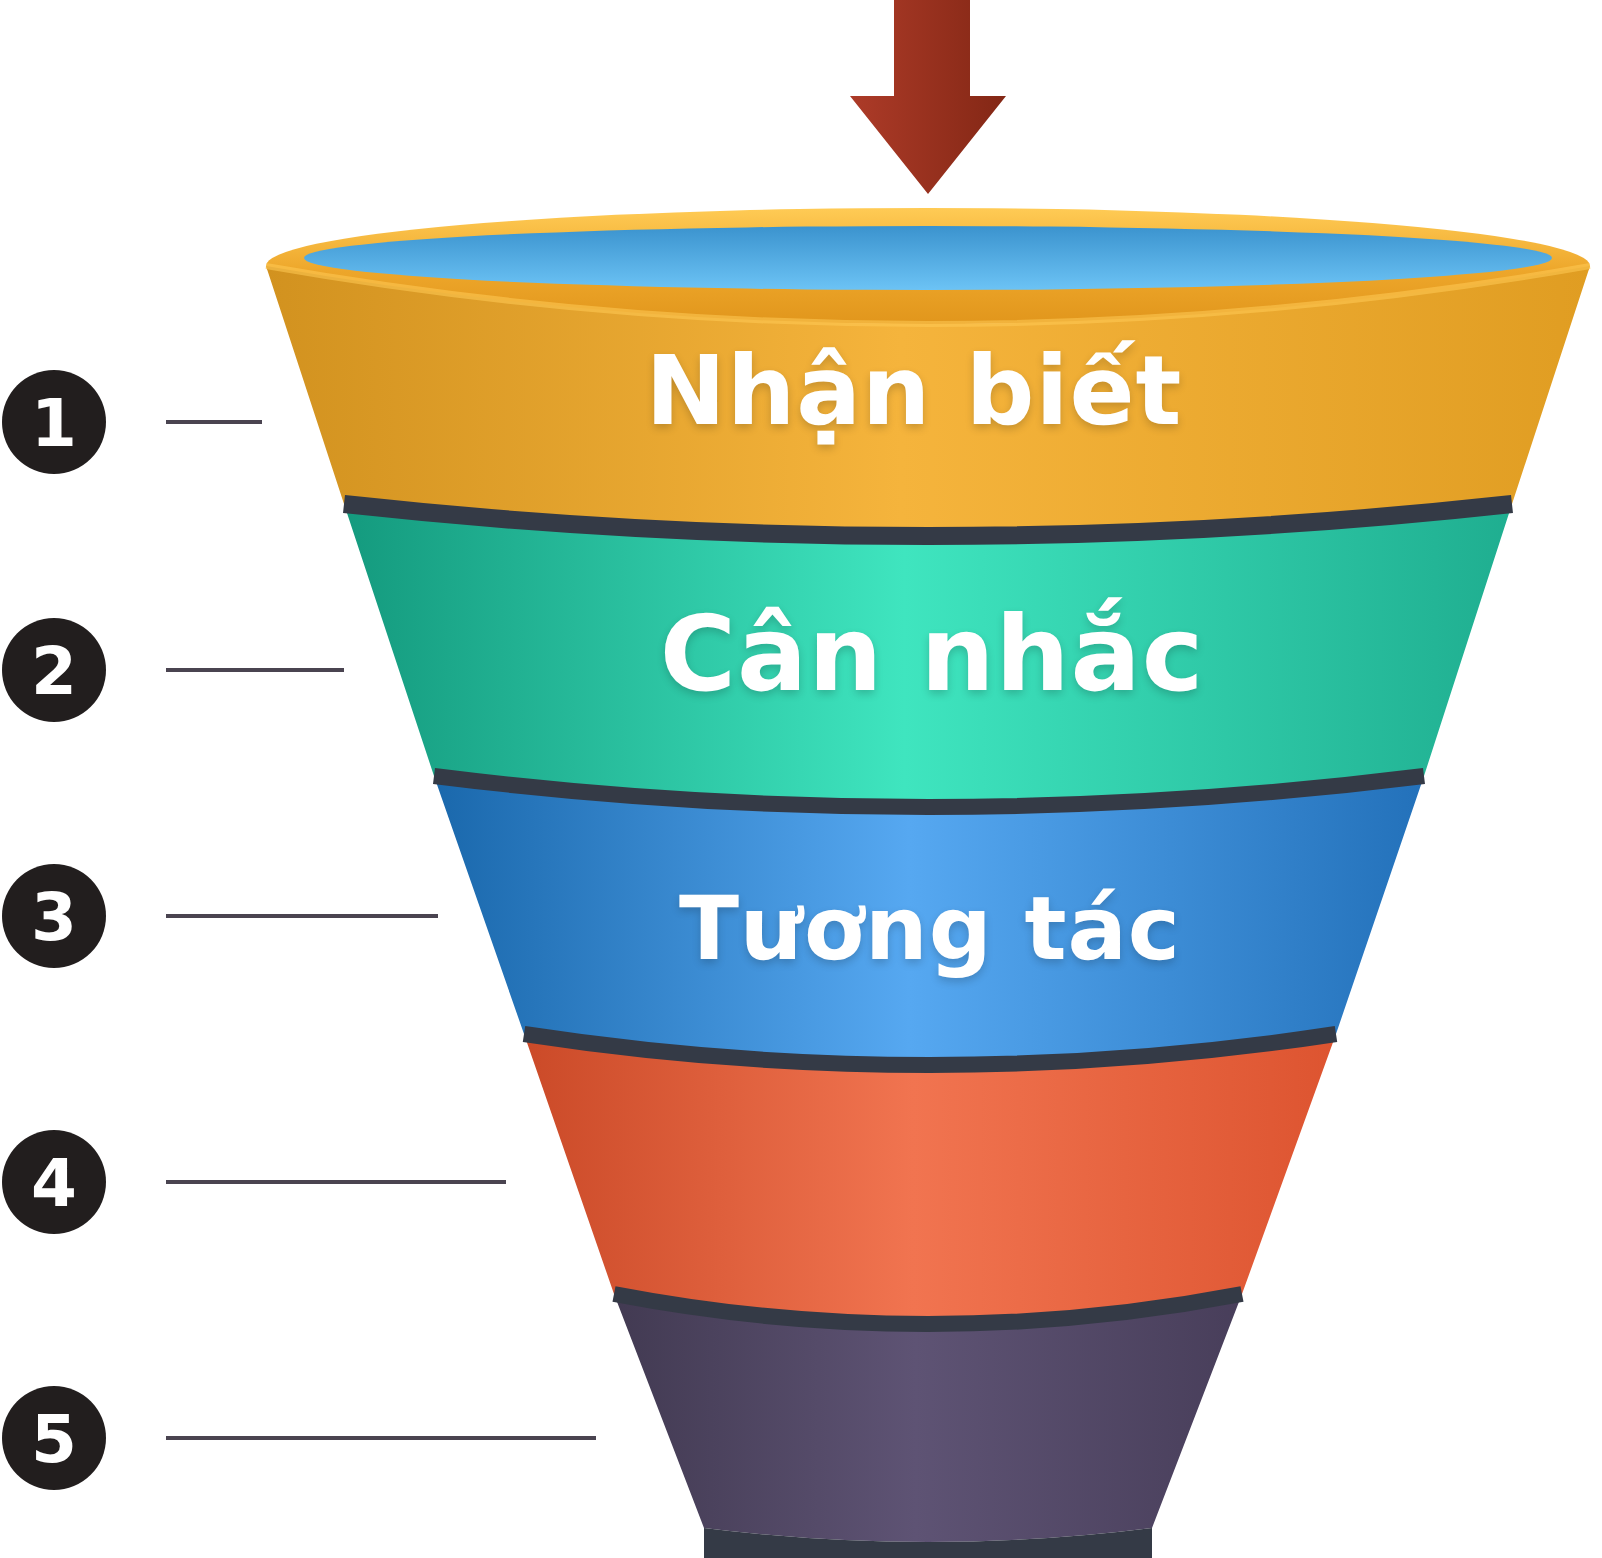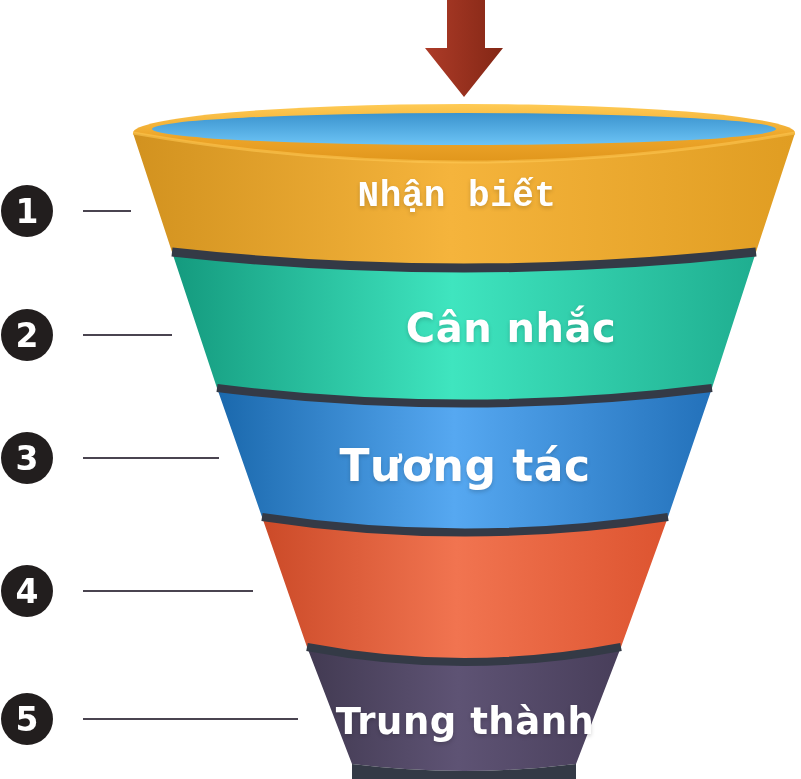--- a/index.html
+++ b/index.html
@@ -12,22 +12,22 @@
   }
   .canvas svg{position:absolute;left:0;top:0;}
   .stage-label{
     position:absolute;
     transform:translate(-50%,-50%);
     font-weight:bold;
     white-space:nowrap;
     letter-spacing:0.5px;
     text-shadow:0 2px 4px rgba(0,0,0,0.18);
   }
-  .lbl-1{left:457px;top:196px;font-size:36px;font-family:Liberation Mono, monospace;}
-  .lbl-2{left:466px;top:328px;font-size:40px;margin-left:45px;}
+  .lbl-1{left:457px;top:196px;font-size:48px;}
+  .lbl-2{left:466px;top:328px;font-size:52px;}
   .lbl-3{left:465px;top:465px;font-size:44px;}
   .lbl-4{left:470px;top:588px;font-size:42px;}
   .lbl-5{left:465px;top:721px;font-size:37px;}
   .marker-circle{
     position:absolute;left:1px;
     width:52px;height:52px;border-radius:50%;
     display:flex;align-items:center;justify-content:center;
     font-weight:bold;font-size:33px;line-height:1;
   }
   .mc-1{top:185px;} .mc-2{top:309px;} .mc-3{top:432px;} .mc-4{top:565px;} .mc-5{top:693px;}
@@ -99,21 +99,20 @@
 
     <path d="M172,252 Q464,284 756,252" fill="none" stroke-width="9" stroke="#343a46"></path>
     <path d="M217,388 Q464,419 712,388" fill="none" stroke-width="8" stroke="#343a46"></path>
     <path d="M262,517 Q465,548 668,517" fill="none" stroke-width="8" stroke="#343a46"></path>
     <path d="M307,647 Q464,677 621,647" fill="none" stroke-width="8" stroke="#343a46"></path>
   </svg>
 
   <div class="stage-label lbl-1" style="color: rgb(255, 255, 255);">Nhận biết</div>
   <div class="stage-label lbl-2" style="color: rgb(255, 255, 255);">Cân nhắc</div>
   <div class="stage-label lbl-3" style="color: rgb(255, 255, 255);">Tương tác</div>
-  <div class="stage-label lbl-5" style="color: rgb(255, 255, 255);">Trung thành</div>
 
   <div class="marker-circle mc-1" style="background: rgb(34, 30, 30); color: rgb(255, 255, 255);">1</div>
   <div class="marker-circle mc-2" style="background: rgb(34, 30, 30); color: rgb(255, 255, 255);">2</div>
   <div class="marker-circle mc-3" style="background: rgb(34, 30, 30); color: rgb(255, 255, 255);">3</div>
   <div class="marker-circle mc-4" style="background: rgb(34, 30, 30); color: rgb(255, 255, 255);">4</div>
   <div class="marker-circle mc-5" style="background: rgb(34, 30, 30); color: rgb(255, 255, 255);">5</div>
 
   <div class="marker-line ml-1" style="background: rgb(74, 68, 80);"></div>
   <div class="marker-line ml-2" style="background: rgb(74, 68, 80);"></div>
   <div class="marker-line ml-3" style="background: rgb(74, 68, 80);"></div>

